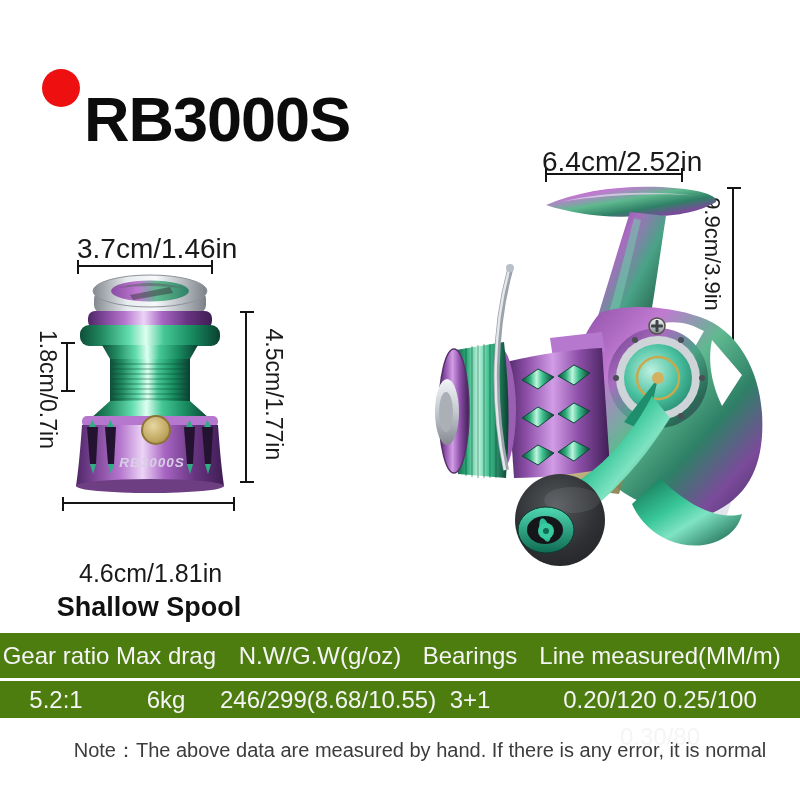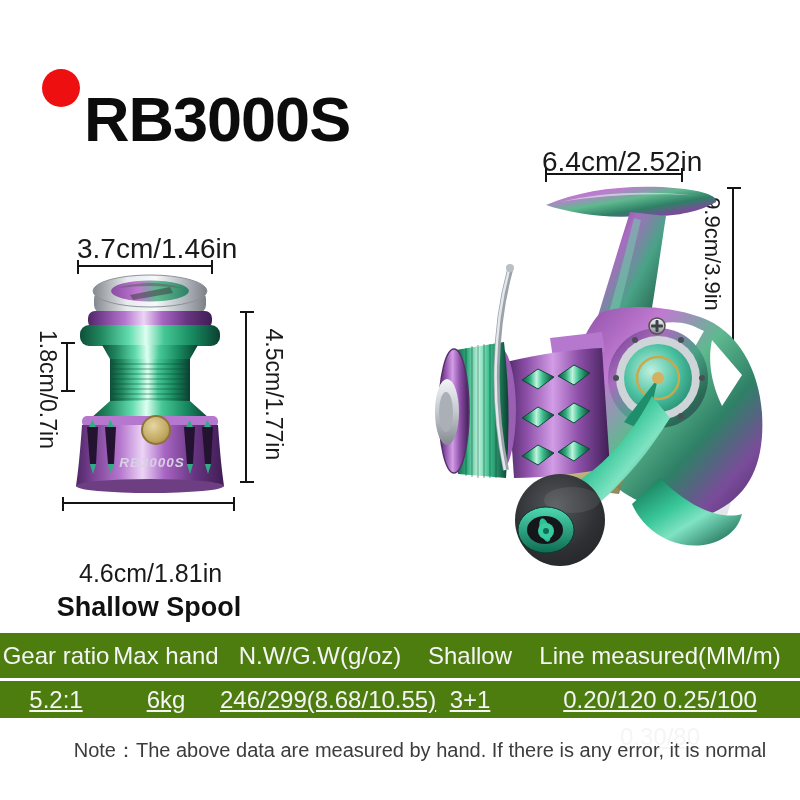--- a/index.html
+++ b/index.html
@@ -15,21 +15,21 @@
   .dim-h .cap{position:absolute;top:-7px;width:2px;height:14px;background:#141414;}
   .dim-h .cap.l{left:0}.dim-h .cap.r{right:0}
   .dim-v{position:absolute;width:0;border-left:2px solid #141414;}
   .dim-v .cap{position:absolute;left:-7px;height:2px;width:14px;background:#141414;}
   .dim-v .cap.t{top:0}.dim-v .cap.b{bottom:0}
   .caption{position:absolute;font-size:27px;font-weight:700;color:#111;text-align:center;}
   
   .spec{position:absolute;left:0;top:633px;width:800px;color:#f5f5f5;}
   .spec .hrow,.spec .vrow{display:flex;width:100%;}
   .spec .hrow{height:45px;line-height:45px;font-size:24px;}
-  .spec .vrow{height:37px;line-height:37px;font-size:24px;text-decoration:underline;}
+  .spec .vrow{height:37px;line-height:37px;font-size:24px;}
   .spec .sep{height:3px;background:#ffffff;}
   .spec .c1{width:14%;} .spec .c2{width:13.5%;} .spec .c3{width:25%;} .spec .c4{width:12.5%;} .spec .c5{width:35%;}
   .spec div{text-align:center;}
   
   .note{position:absolute;left:0;top:737px;width:800px;text-align:center;padding-left:40px;box-sizing:border-box;
         font-size:20px;color:#3c3c3c;}
   svg{position:absolute;}
 </style>
 </head>
 <body>
@@ -323,23 +323,23 @@
       <ellipse cx="125" cy="352" rx="18" ry="14" fill="#15161a"></ellipse>
       <ellipse cx="125" cy="352" rx="5" ry="12" fill="#2fbf97" transform="rotate(-15 125 352)"></ellipse>
       <circle cx="126" cy="353" r="8" fill="#38caa0"></circle>
       <circle cx="126" cy="353" r="3" fill="#0f6b52"></circle>
     </g>
   </svg>
 
   <div class="spec" style="background:#4d7c0f;">
     <div class="hrow">
       <div class="c1">Gear ratio</div>
-      <div class="c2">Max hand</div>
+      <div class="c2">Max drag</div>
       <div class="c3">N.W/G.W(g/oz)</div>
-      <div class="c4">Shallow</div>
+      <div class="c4">Bearings</div>
       <div class="c5">Line measured(MM/m)</div>
     </div>
     <div class="sep"></div>
     <div class="vrow">
       <div class="c1">5.2:1</div>
       <div class="c2">6kg</div>
       <div class="c3">246/299(8.68/10.55)</div>
       <div class="c4">3+1</div>
       <div class="c5">0.20/120 0.25/100 0.30/80</div>
     </div>

